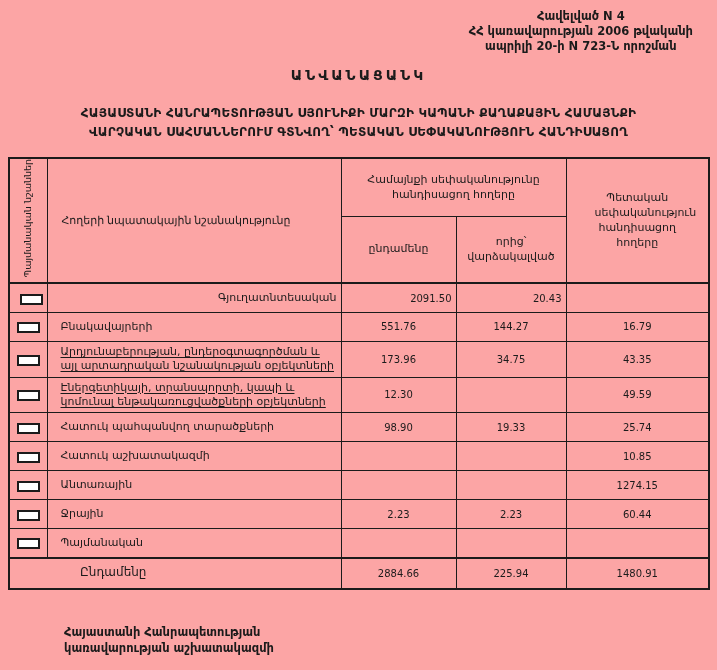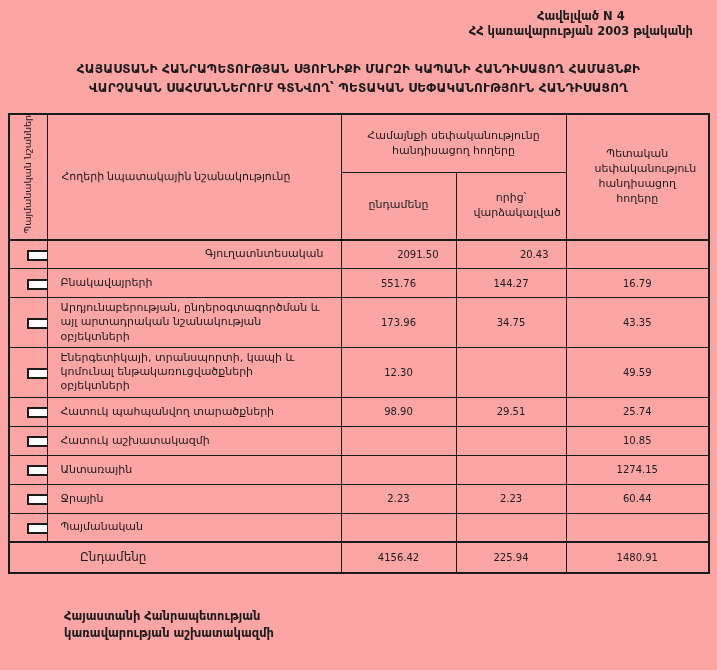--- a/index.html
+++ b/index.html
@@ -42,41 +42,41 @@
   }
   table.doc {
     border-collapse: collapse;
     table-layout: fixed;
     width: 700px;
     margin: 15px 0 0 8px;
     border: 2px solid #1b1b1b;
   }
   .doc th, .doc td {
     border: 1.5px solid #1b1b1b;
-    padding: 3px 17px;
+    padding: 3px 4px;
     vertical-align: middle;
     overflow: hidden;
   }
   .doc thead th { font-weight: normal; font-size: 11px; text-align: center; line-height: 1.35; }
   .doc thead tr:nth-child(1) { height: 56px; }
   .doc thead tr:nth-child(2) { height: 64px; }
   .c-sym { padding: 0 !important; text-align: center; }
   .vert {
     display: inline-block;
     writing-mode: vertical-rl;
     transform: rotate(180deg);
     white-space: nowrap;
     font-size: 9.5px;
   }
   .c-purpose { text-align: left !important; padding-left: 14px !important; font-size: 11.5px; font-family: Liberation Serif, serif; }
   .c-state { padding: 4px 28px !important; }
   .doc tbody tr { height: 29px; }
   .doc tbody tr:first-child td { border-top: 2.5px solid #1b1b1b; text-align: right; }
   td.lbl { font-size: 11px; padding-left: 13px; line-height: 1.3; }
-  td.lbl.u { text-underline-offset: 2px; }
+  td.lbl.u { text-decoration: underline; text-underline-offset: 2px; }
   td.num { text-align: center; font-size: 10px; }
   td.sym { text-align: center; }
   .box {
     display: inline-block;
     width: 23px;
     height: 11px;
     border: 2px solid #1b1b1b;
     background: #ffffff;
     vertical-align: middle;
   }
@@ -90,26 +90,28 @@
   }
   .footer-left { font-size: 11.5px; font-weight: bold; line-height: 1.45; }
 </style>
 </head>
 <body>
 
 <div class="page">
 
   <div class="appendix">
     <div>Հավելված N 4</div>
-    <div>ՀՀ կառավարության 2003 թվականի</div>
+    <div>ՀՀ կառավարության 2006 թվականի</div>
+    <div>ապրիլի 20-ի N 723-Ն որոշման</div>
   </div>
 
+  <div class="title">ԱՆՎԱՆԱՑԱՆԿ</div>
 
   <div class="subtitle">
-    <div>ՀԱՅԱՍՏԱՆԻ ՀԱՆՐԱՊԵՏՈՒԹՅԱՆ ՍՅՈՒՆԻՔԻ ՄԱՐԶԻ ԿԱՊԱՆԻ ՀԱՆԴԻՍԱՑՈՂ ՀԱՄԱՅՆՔԻ</div>
+    <div>ՀԱՅԱՍՏԱՆԻ ՀԱՆՐԱՊԵՏՈՒԹՅԱՆ ՍՅՈՒՆԻՔԻ ՄԱՐԶԻ ԿԱՊԱՆԻ ՔԱՂԱՔԱՅԻՆ ՀԱՄԱՅՆՔԻ</div>
     <div>ՎԱՐՉԱԿԱՆ ՍԱՀՄԱՆՆԵՐՈՒՄ ԳՏՆՎՈՂ՝ ՊԵՏԱԿԱՆ ՍԵՓԱԿԱՆՈՒԹՅՈՒՆ ՀԱՆԴԻՍԱՑՈՂ</div>
   </div>
 
   <table class="doc">
     <colgroup>
       <col style="width:38px">
       <col style="width:294px">
       <col style="width:115px">
       <col style="width:110px">
       <col style="width:143px">
@@ -154,21 +156,21 @@
         <td class="sym"><span class="box"></span></td>
         <td class="lbl u">Էներգետիկայի, տրանսպորտի, կապի և կոմունալ ենթակառուցվածքների օբյեկտների</td>
         <td class="num">12.30</td>
         <td class="num"></td>
         <td class="num">49.59</td>
       </tr>
       <tr>
         <td class="sym"><span class="box"></span></td>
         <td class="lbl">Հատուկ պահպանվող տարածքների</td>
         <td class="num">98.90</td>
-        <td class="num">29.51</td>
+        <td class="num">19.33</td>
         <td class="num">25.74</td>
       </tr>
       <tr>
         <td class="sym"><span class="box"></span></td>
         <td class="lbl">Հատուկ աշխատակազմի</td>
         <td class="num"></td>
         <td class="num"></td>
         <td class="num">10.85</td>
       </tr>
       <tr>
@@ -187,21 +189,21 @@
       </tr>
       <tr>
         <td class="sym"><span class="box"></span></td>
         <td class="lbl">Պայմանական</td>
         <td class="num"></td>
         <td class="num"></td>
         <td class="num"></td>
       </tr>
       <tr class="total">
         <td class="lbl total-lbl" colspan="2">Ընդամենը</td>
-        <td class="num">4156.42</td>
+        <td class="num">2884.66</td>
         <td class="num">225.94</td>
         <td class="num">1480.91</td>
       </tr>
     </tbody>
   </table>
 
   <div class="footer">
     <div class="footer-left">
       <div>Հայաստանի Հանրապետության</div>
       <div>կառավարության աշխատակազմի</div>

